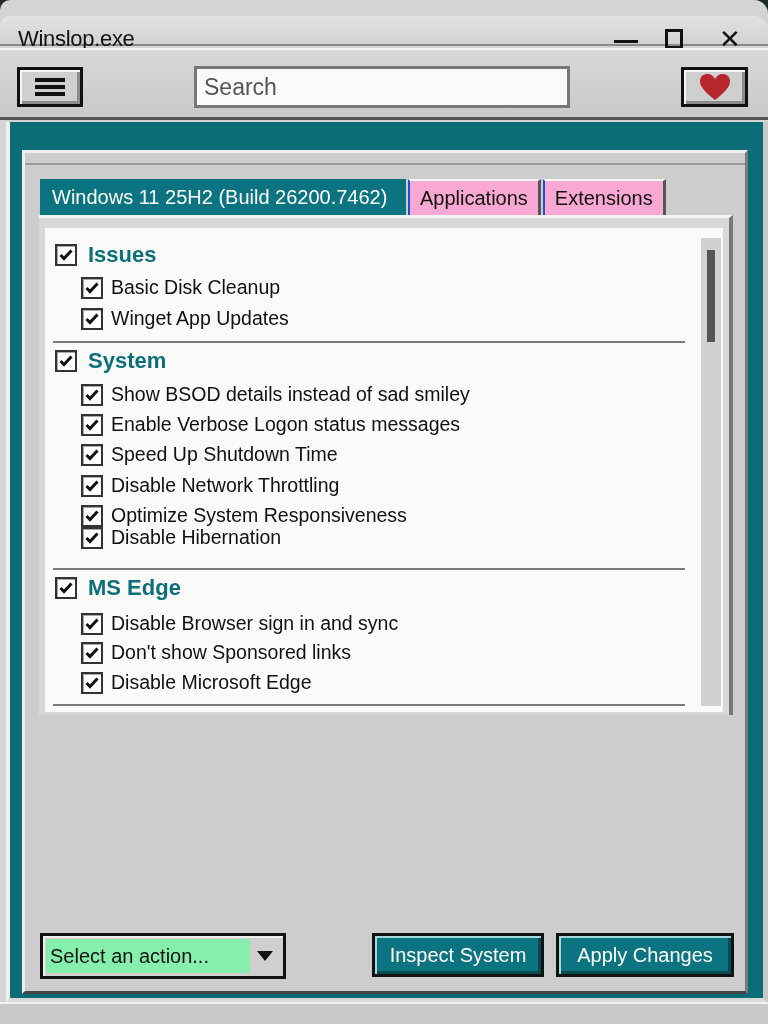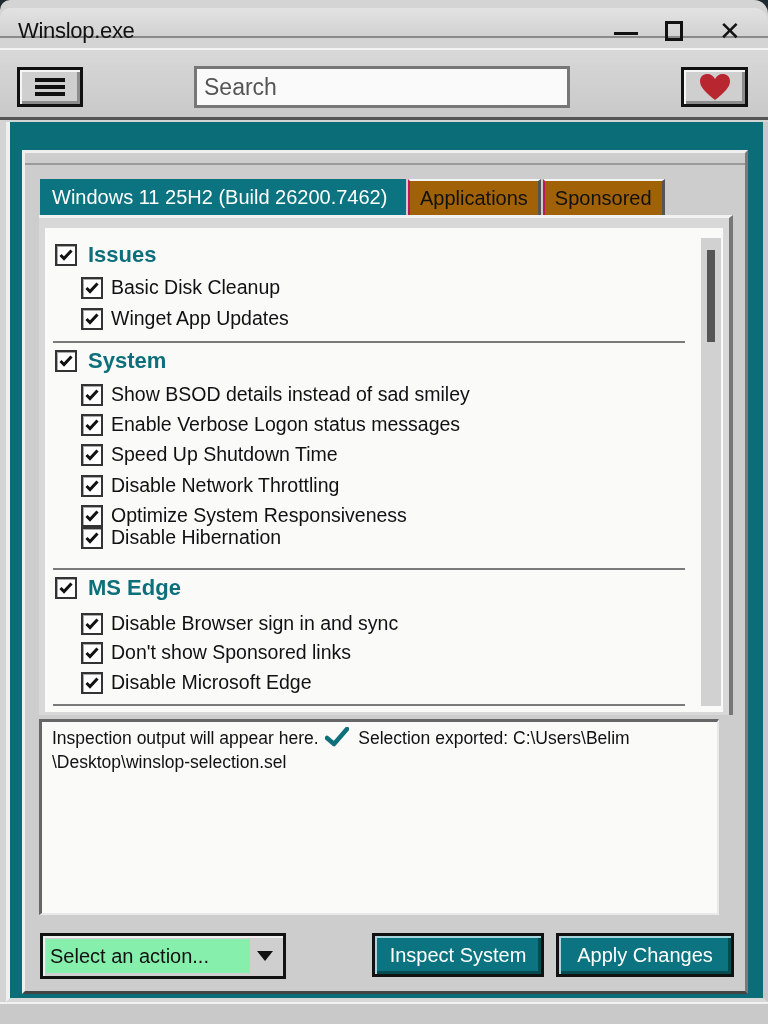--- a/index.html
+++ b/index.html
@@ -6,21 +6,21 @@
   html, body { width: 768px; height: 1024px; overflow: hidden; background: #1f2a2e; }
   body { font-family: "Liberation Sans", "DejaVu Sans", sans-serif; color: #111; position: relative; }
 
   
   .window {
     position: absolute; left: 0; top: 0; width: 768px; height: 1024px;
     background: #d4d4d4;
     border-radius: 10px 14px 0 0;
   }
   .titlebar {
-    position: absolute; left: 0; top: 8px; width: 768px; height: 30px;
+    position: absolute; left: 0; top: 16px; width: 768px; height: 30px;
     background: linear-gradient(#e2e2e2, #d2d2d2);
     border-radius: 10px 14px 0 0;
     border-bottom: 2px solid #8a8a8a;
   }
   .title {
     position: absolute; left: 18px; top: 10px;
     font-size: 22px; color: #111; letter-spacing: -0.3px;
   }
   .win-ctrl {
     position: absolute; top: 8px; width: 36px; height: 30px;
@@ -88,22 +88,22 @@
   }
   .panel-inner-line {
     position: absolute; left: 0; top: 10px; right: 0; height: 2px; background: #9a9a9a;
   }
 
   
   .tabs { position: absolute; left: 15px; top: 26px; height: 37px; display: flex; }
   .tab {
     height: 37px; padding: 0 10px; display: flex; align-items: center;
     font-size: 20px; cursor: pointer; margin-right: 2px;
-    background: #a16207;
-    border-top: 2px solid #f5f5f5; border-left: 2px solid #be185d;
+    background: #f9a8d4;
+    border-top: 2px solid #f5f5f5; border-left: 2px solid #1d4ed8;
     border-right: 3px solid #555;
     color: #111;
   }
   .tab.active { background: #0b7480; color: #fff; border: none; padding: 0 12px; width: 366px; }
 
   
   .list-frame {
     position: absolute; left: 14px; top: 62px; width: 694px; height: 500px;
     background: #d8d8d8;
     border-top: 3px solid #f2f2f2;
@@ -211,21 +211,21 @@
 
   <div class="teal"></div>
   <div class="bottom-strip"></div>
 
   <div class="panel">
     <div class="panel-inner-line"></div>
 
     <div class="tabs">
       <div class="tab active">Windows 11 25H2 (Build 26200.7462)</div>
       <div class="tab">Applications</div>
-      <div class="tab">Sponsored</div>
+      <div class="tab">Extensions</div>
     </div>
 
     <div class="list-frame">
       <div class="list-area">
 
         <div class="group-header" style="top:14px;">
           <span class="cbx">
             <svg viewBox="0 0 14 12">
                 <path d="M1.5 6 L5 9.5 L12.5 1.5" stroke="#111" stroke-width="3" fill="none"></path>
               </svg>
@@ -341,28 +341,20 @@
           <span class="item-label">Disable Microsoft Edge</span>
         </div>
         <div class="sep" style="top:476px;"></div>
 
       </div>
       <div class="scrollbar">
         <div class="scroll-thumb"></div>
       </div>
     </div>
 
-    <div class="output">
-      <span>Inspection output will appear here.</span>
-      <svg class="check-mark" viewBox="0 0 24 20">
-        <path d="M2 11 L9 17 L22 2" stroke="#0d6f7a" stroke-width="4.5" fill="none" stroke-linecap="round" stroke-linejoin="round"></path>
-      </svg>
-      <span>Selection exported: C:\Users\Belim</span>
-      <span class="output-line2">\Desktop\winslop-selection.sel</span>
-    </div>
 
     <div class="select-wrap">
       <div class="select-field">Select an action...</div>
       <span class="select-arrow"></span>
     </div>
     <div class="action-btn inspect-btn">Inspect System</div>
     <div class="action-btn apply-btn">Apply Changes</div>
   </div>
 </div>
 

